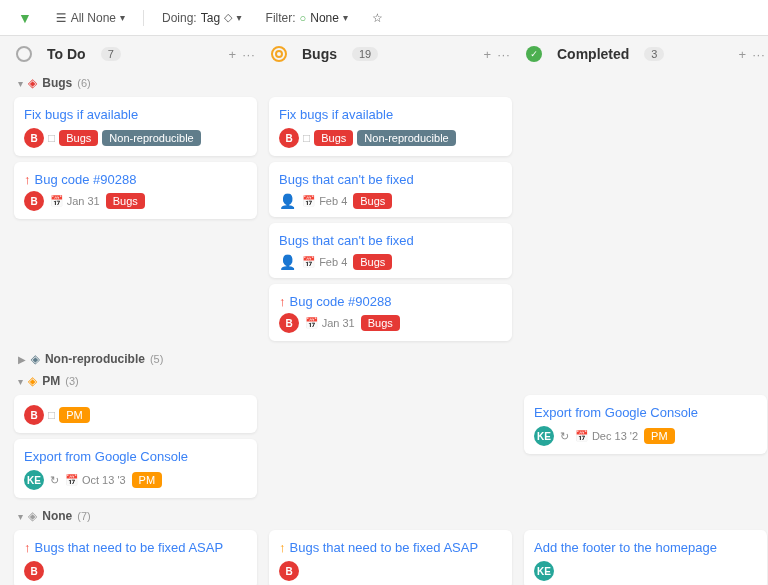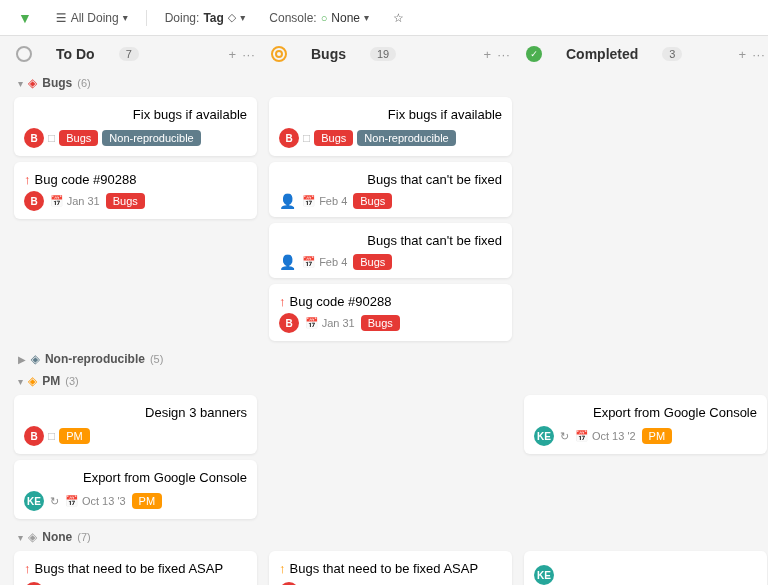--- a/index.html
+++ b/index.html
@@ -13,38 +13,38 @@
       display: flex; align-items: center; gap: 4px; cursor: pointer; font-size: 12px; color: #555;
       background: none; border: none; padding: 2px 6px; border-radius: 4px;
     }
     .toolbar-sep { width: 1px; height: 16px; background: #e0e0e0; }
 
     .board-columns {
       display: grid; grid-template-columns: 255px 255px 255px; gap: 0; padding: 0 8px;
     }
 
     .column-header {
-      display: flex; align-items: center; padding: 10px 8px; gap: 24px; position: sticky; top: 0; background: #f5f5f5; z-index: 10;
+      display: flex; align-items: center; padding: 10px 8px; gap: 15px; position: sticky; top: 0; background: #f5f5f5; z-index: 10;
     }
     .col-title { font-weight: 600; font-size: 14px; }
     .col-count { background: #e8e8e8; border-radius: 10px; padding: 1px 7px; font-size: 11px; color: #666; }
     .col-actions { margin-left: auto; display: flex; gap: 6px; color: #999; cursor: pointer; }
 
     .todo-circle { width: 16px; height: 16px; border: 2px solid #aaa; border-radius: 50%; flex-shrink: 0; }
     .doing-circle { width: 16px; height: 16px; border: 2px solid #f5a623; border-radius: 50%; flex-shrink: 0; display: flex; align-items: center; justify-content: center; }
     .doing-inner { width: 8px; height: 8px; border-radius: 50%; border: 2px solid #f5a623; }
     .done-check { width: 16px; height: 16px; background: #4caf50; border-radius: 50%; flex-shrink: 0; display: flex; align-items: center; justify-content: center; color: #fff; font-size: 9px; }
     .group-label { font-size: 12px; font-weight: 600; color: #555; display: flex; align-items: center; gap: 4px; }
     .group-count { color: #999; font-weight: 400; font-size: 11px; }
 
     .task-card {
       background: #fff; border-radius: 6px; margin: 3px 6px; padding: 10px 10px 8px;
       box-shadow: 0 1px 3px rgba(0,0,0,0.08); cursor: pointer;
     }
-    .task-title { font-size: 13px; font-weight: 500; margin-bottom: 6px; color: #000000; text-align: right; }
+    .task-title { font-size: 13px; font-weight: 500; margin-bottom: 6px; color: #3b82f6; }
     .task-tags { display: flex; align-items: center; gap: 4px; flex-wrap: wrap; }
     .tag { padding: 2px 7px; border-radius: 4px; font-size: 11px; font-weight: 500; }
     .tag-bugs { background: #e53935; color: #fff; }
     .tag-nonrepro { background: #607d8b; color: #fff; }
     .tag-pm { background: #ff9800; color: #fff; }
     .avatar { width: 20px; height: 20px; border-radius: 50%; display: flex; align-items: center; justify-content: center; font-size: 10px; font-weight: 700; color: #fff; flex-shrink: 0; }
     .avatar-b { background: #e53935; }
     .avatar-ke { background: #26a69a; }
 
     .task-meta { display: flex; align-items: center; gap: 6px; margin-top: 4px; }
@@ -64,32 +64,32 @@
   </style>
 </head>
 <body>
 
 <div class="toolbar">
   <button class="toolbar-btn">
     <span style="color:#4caf50; font-size:14px;">▼</span>
   </button>
   <button class="toolbar-btn">
     <span style="font-size:12px;">☰</span>
-    <span>All Doing</span>
+    <span>All None</span>
     <span style="font-size:10px;">▾</span>
   </button>
   <span class="toolbar-sep"></span>
   <button class="toolbar-btn">
     <span>Doing:</span>
-    <span style="font-weight:700;color:#333;">Tag</span>
+    <span style="font-weight:400;color:#333;">Tag</span>
     <span style="font-size:11px;">◇</span>
     <span style="font-size:10px;">▾</span>
   </button>
   <button class="toolbar-btn">
-    <span>Console:</span>
+    <span>Filter:</span>
     <span style="font-size:11px; color:#4caf50;">○</span>
     <span style="font-weight:500;color:#333;">None</span>
     <span style="font-size:10px;">▾</span>
   </button>
   <button class="toolbar-btn">
     <span>☆</span>
   </button>
 </div>
 
 <div class="board-scroll">
@@ -226,21 +226,20 @@
   <div class="board-columns">
     <div style="grid-column: 1 / -1; display:flex; align-items:center; padding: 4px 10px; gap:5px; cursor:pointer;">
       <span style="font-size:10px;color:#999;">▾</span>
       <span style="font-size:12px;color:#ff9800;">◈</span>
       <span class="group-label">PM</span>
       <span class="group-count">(3)</span>
     </div>
 
     <div class="column-cell">
       <div class="task-card">
-        <div class="task-title">Design 3 banners</div>
         <div class="task-tags">
           <div class="avatar avatar-b">B</div>
           <span class="icon-btn">□</span>
           <span class="tag tag-pm">PM</span>
         </div>
       </div>
       <div class="task-card">
         <div class="task-title">Export from Google Console</div>
         <div class="task-meta">
           <div class="avatar avatar-ke">KE</div>
@@ -257,21 +256,21 @@
     <div class="column-cell empty-col"></div>
 
     <div class="column-cell">
       <div class="task-card">
         <div class="task-title">Export from Google Console</div>
         <div class="task-meta">
           <div class="avatar avatar-ke">KE</div>
           <span style="font-size:11px;color:#888;">↻</span>
           <div class="meta-date">
             <span>📅</span>
-            <span>Oct 13 '2</span>
+            <span>Dec 13 '2</span>
           </div>
           <span class="tag tag-pm">PM</span>
         </div>
       </div>
     </div>
   </div>
 
   <div class="board-columns">
     <div style="grid-column: 1 / -1; display:flex; align-items:center; padding: 4px 10px; gap:5px; cursor:pointer;">
       <span style="font-size:10px;color:#999;">▾</span>
@@ -301,20 +300,21 @@
         </div>
         <div class="task-tags">
           <div class="avatar avatar-b">B</div>
 
         </div>
       </div>
     </div>
 
     <div class="column-cell">
       <div class="task-card">
+        <div class="task-title">Add the footer to the homepage</div>
         <div class="task-meta">
           <div class="avatar avatar-ke">KE</div>
 
         </div>
       </div>
     </div>
   </div>
 
 </div>
 

